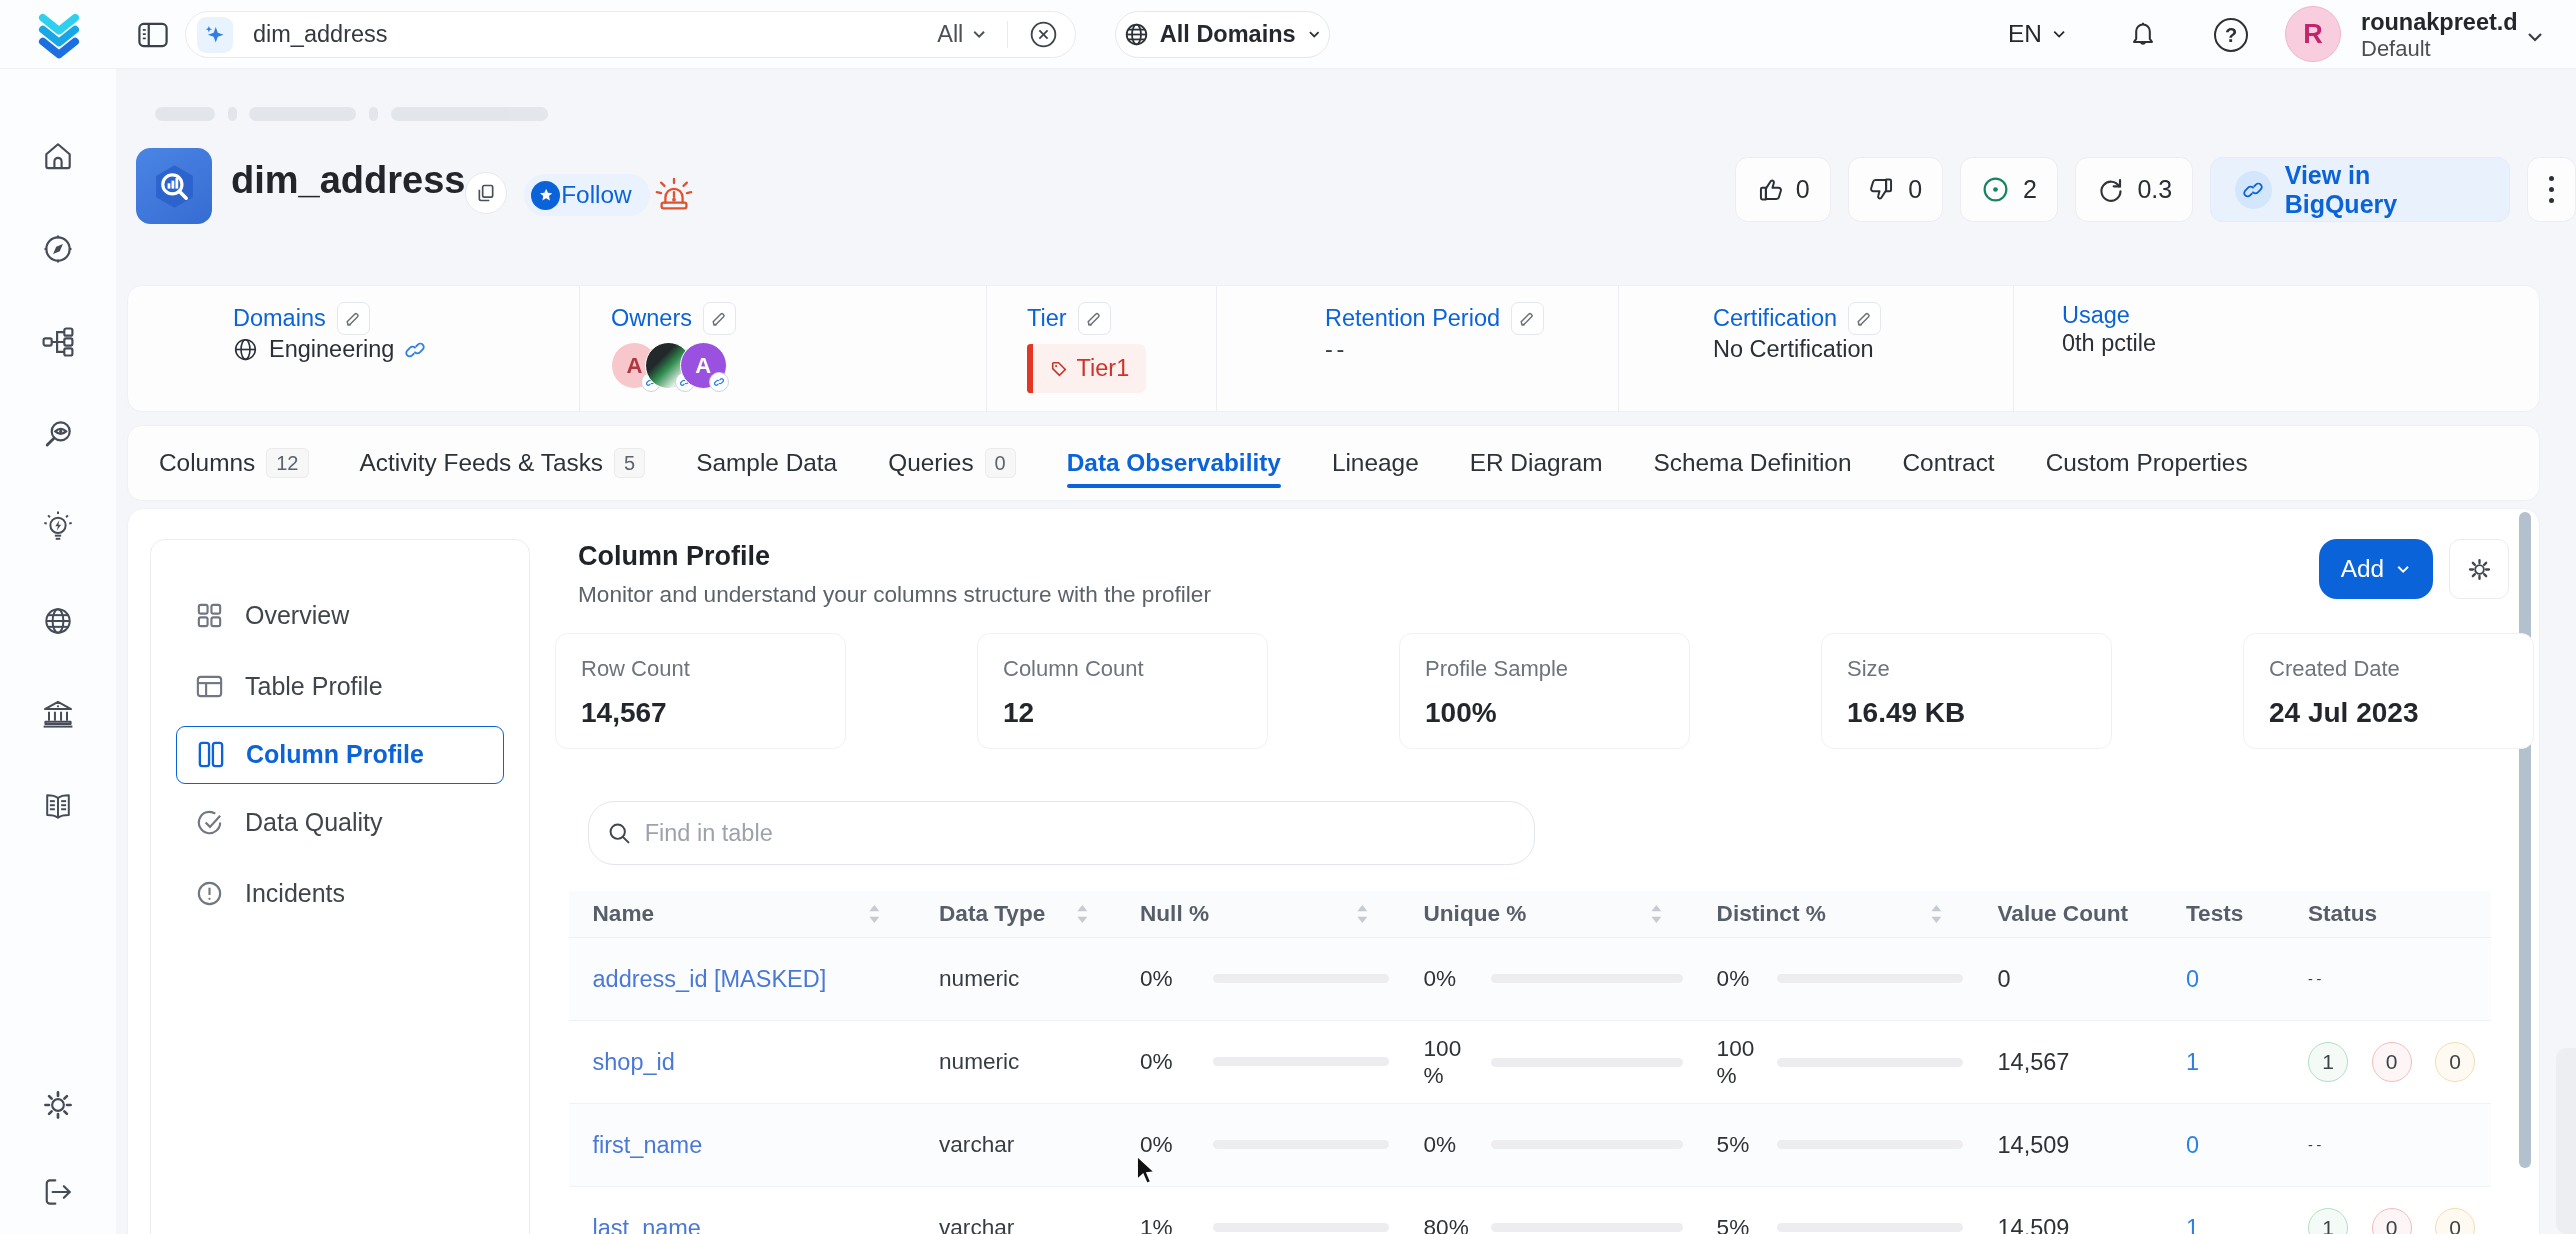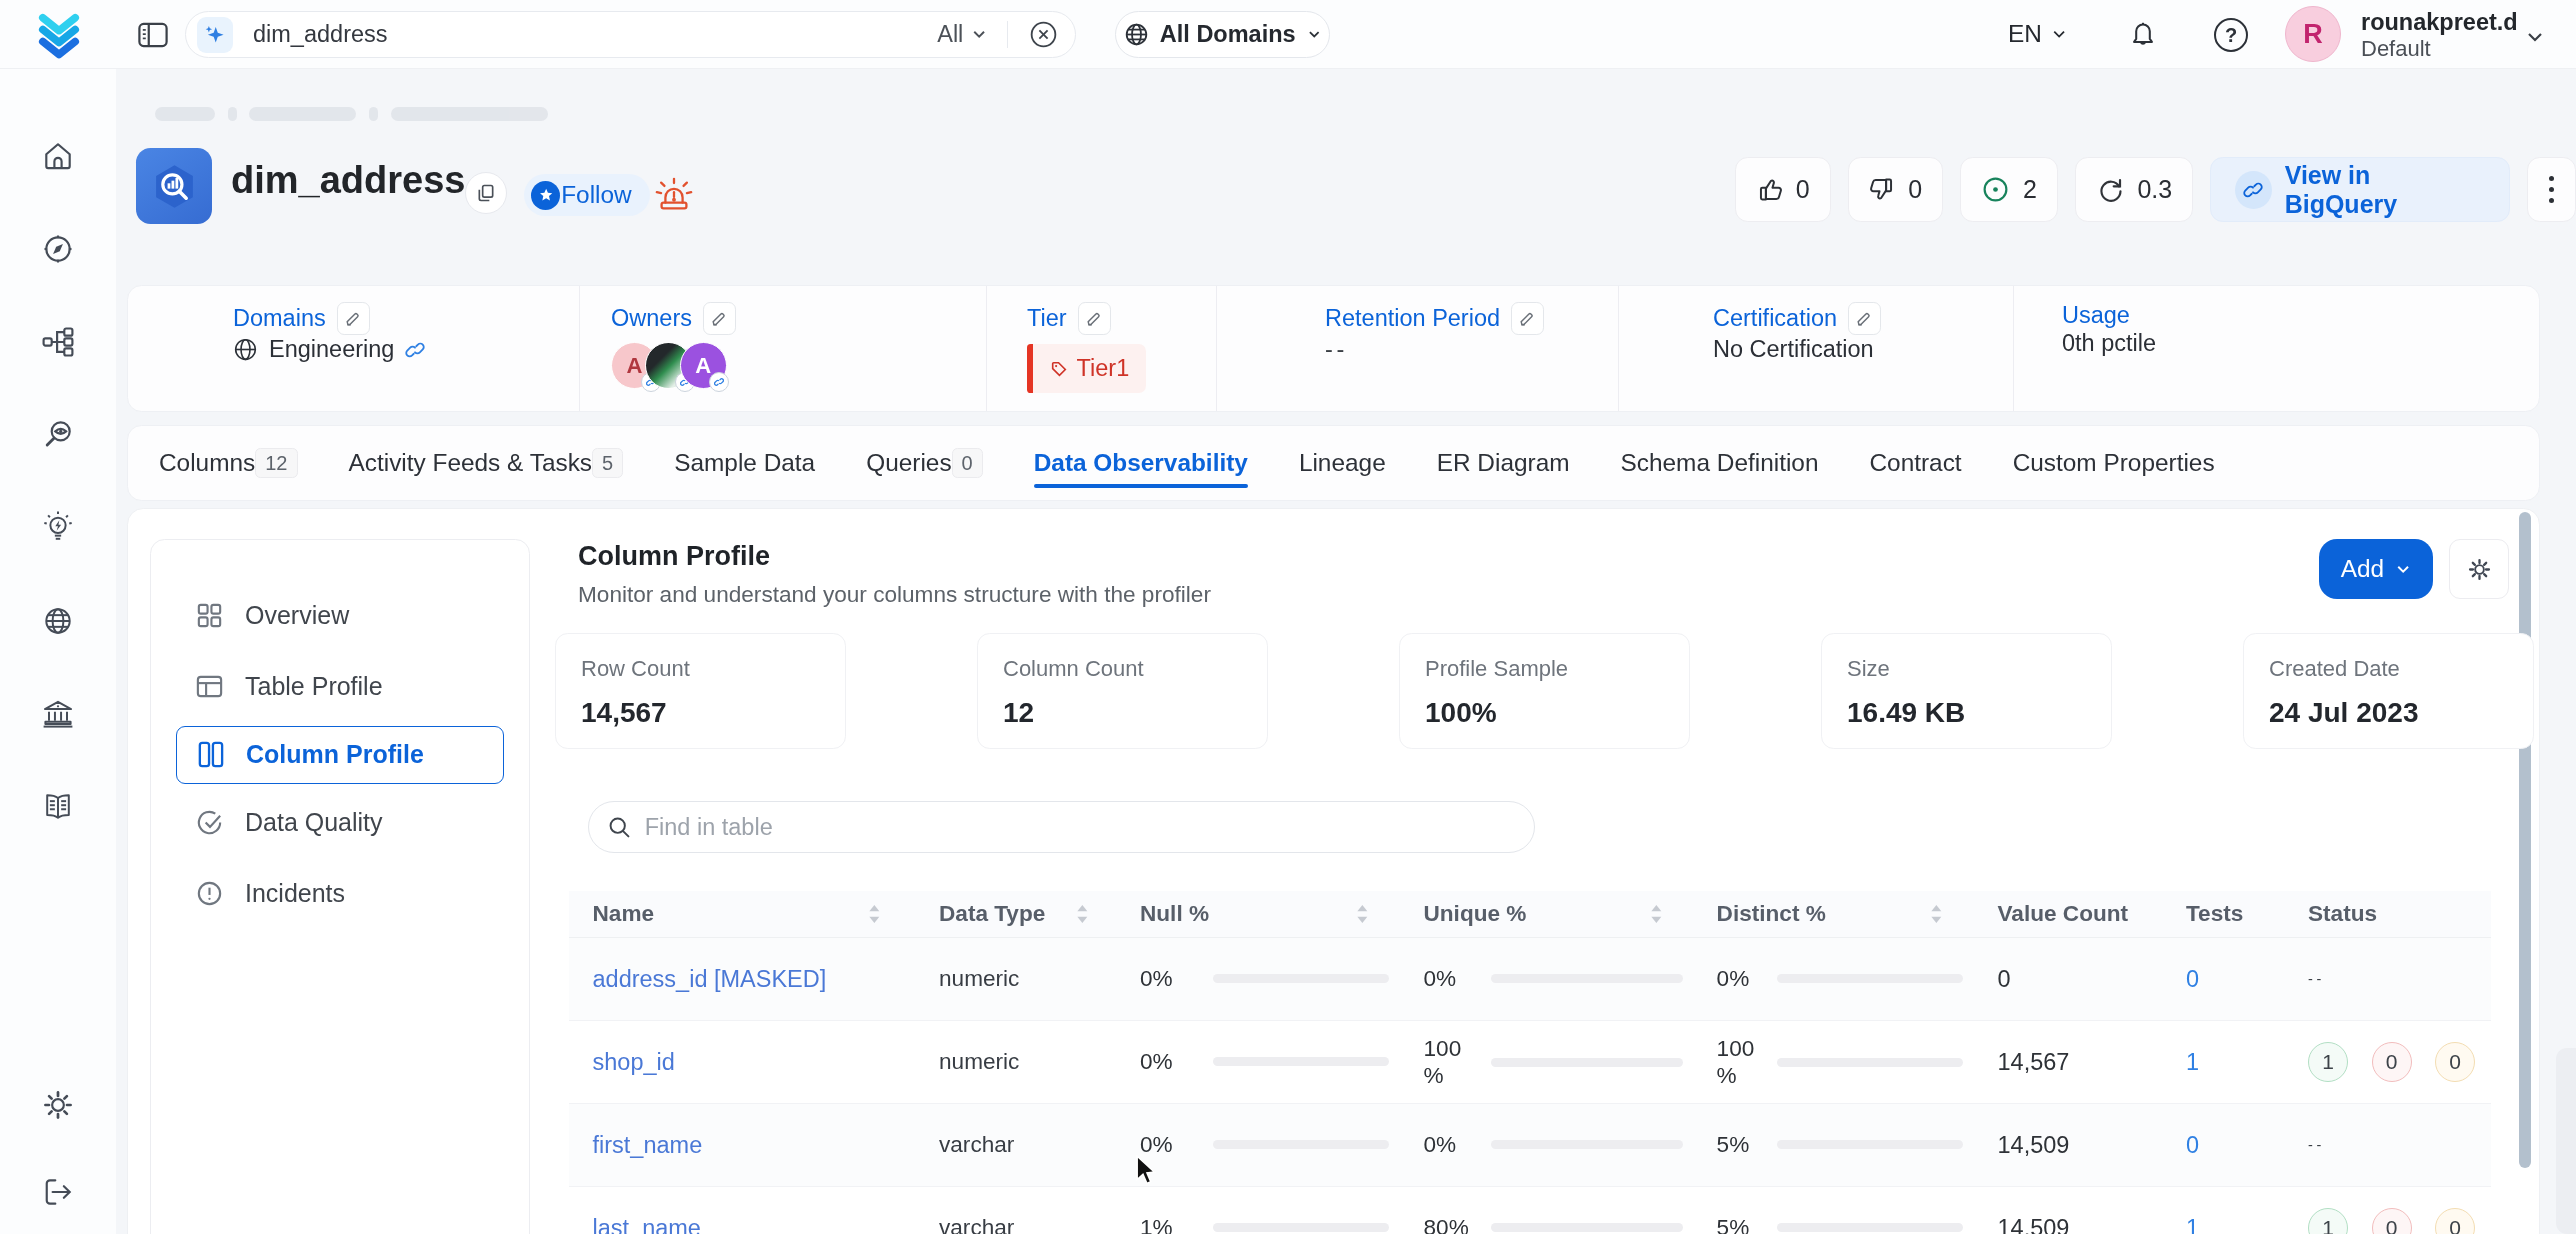--- a/index.html
+++ b/index.html
@@ -69,21 +69,21 @@
   .own-av .mini{position:absolute;right:-3.6px;bottom:-3.6px;width:20px;height:20px;border-radius:50%;background:#fff;border:0.9px solid #ccd4dd;display:flex;align-items:center;justify-content:center}
   .av-pink{background:#f7c7cb;color:#b0373f}
   .av-photo{background:linear-gradient(135deg,#23282b 0%,#23282b 34%,#2f8d4e 52%,#e4efe8 78%,#cfe3d6 100%);color:transparent}
   .av-purple{background:#9b51e0;color:#fff}
   .tier-val{margin-top:9px;display:flex;align-items:stretch;height:49px}
   .tier-bar{width:6.3px;background:#e53524;border-radius:3.6px 0 0 3.6px}
   .tier-badge{background:#fdf1f0;display:flex;align-items:center;gap:9px;padding:0 16.3px;border-radius:0 7.2px 7.2px 0;font-size:23.5px;color:#cf3327}
 
   
   .tabs{position:absolute;left:127px;top:425px;width:2413px;height:76px;background:#fdfdfe;border:0.9px solid #eef0f4;border-radius:14.5px;display:flex;align-items:center;padding-left:31px;gap:51px}
-  .tab{position:relative;height:100%;display:flex;align-items:center;gap:0;font-size:24.4px;color:#2d3138;cursor:pointer;white-space:nowrap}
+  .tab{position:relative;height:100%;display:flex;align-items:center;gap:11px;font-size:24.4px;color:#2d3138;cursor:pointer;white-space:nowrap}
   .tab .cnt{font-size:20px;color:#5d636b;background:#f7f7f8;border:0.9px solid #ebebee;border-radius:5.4px;padding:2.7px 9px}
   .tab.active{color:#0b63d9;font-weight:bold}
   .tab.active::after{content:"";position:absolute;left:0;right:0;bottom:11.8px;height:4.5px;border-radius:2.7px;background:#0b63d9}
 
   
   .content{position:absolute;left:127px;top:508px;width:2413px;height:750px;background:#fff;border:0.9px solid #eef0f3;border-radius:16.3px}
   .pnav{position:absolute;left:150px;top:539px;width:380px;height:732px;background:#fff;border:0.9px solid #ecedf1;border-radius:14.5px;padding-top:40px}
   .pnav-item{height:71px;display:flex;align-items:center;gap:20px;padding-left:43px;font-size:25px;color:#40454c;cursor:pointer}
   .pnav-item.active{margin:3.6px 25px;height:58px;padding-left:18px;border:1.8px solid #0b63d9;border-radius:9px;color:#0b63d9;font-weight:bold}
 
@@ -92,21 +92,21 @@
   .add-btn{position:absolute;left:2319px;top:539px;width:114px;height:60px;border-radius:18px;background:#0b63d9;color:#fff;font-size:24.4px;display:flex;align-items:center;justify-content:center;gap:11px;cursor:pointer}
   .gear-btn{position:absolute;left:2449px;top:539px;width:60px;height:60px;border-radius:11px;background:#fff;border:0.9px solid #ececf0;display:flex;align-items:center;justify-content:center;cursor:pointer}
   .vscroll{position:absolute;left:2519px;top:512px;width:11.8px;height:656px;border-radius:6.3px;background:#b3c0cd;cursor:pointer}
   .side-strip{position:absolute;left:2556px;top:1048px;width:20px;height:186px;background:#eceef2;border-radius:11px 0 0 11px}
 
   .cards{position:absolute;left:555px;top:633px;width:1979px;display:flex;justify-content:space-between}
   .scard{width:291px;height:116px;border:0.9px solid #f0f1f4;border-radius:12.7px;background:#fff;padding:22px 25px}
   .scard .lb{font-size:22px;color:#6e747c}
   .scard .vl{margin-top:14.5px;font-size:28px;font-weight:bold;color:#23272d}
 
-  .find{position:absolute;left:588px;top:801px;width:947px;height:52px;border:1.4px solid #e3e6eb;border-radius:26px;background:#fff;display:flex;align-items:center;padding:11px 18px;gap:12.7px}
+  .find{position:absolute;left:588px;top:801px;width:947px;height:64px;border:1.4px solid #e3e6eb;border-radius:26px;background:#fff;display:flex;align-items:center;padding:11px 18px;gap:12.7px}
   .find input{flex:1;border:none;outline:none;background:transparent;font:23.5px "Liberation Sans",sans-serif;color:#34383f}
   .find input::placeholder{color:#9da3ab}
 
   
   .tbl{position:absolute;left:569px;top:891px;width:1922px}
   .trow{display:grid;grid-template-columns:343px 208px 280px 294px 280px 185px 113px 218px;align-items:center}
   .thead{height:47px;background:#fafbfd;border-bottom:0.9px solid #eef0f2}
   .th{display:flex;align-items:center;justify-content:space-between;font-size:22.6px;font-weight:bold;color:#575e69;padding-right:31px}
   .th span{white-space:nowrap}
   .tr{height:83px;border-bottom:0.9px solid #f1f2f5}

